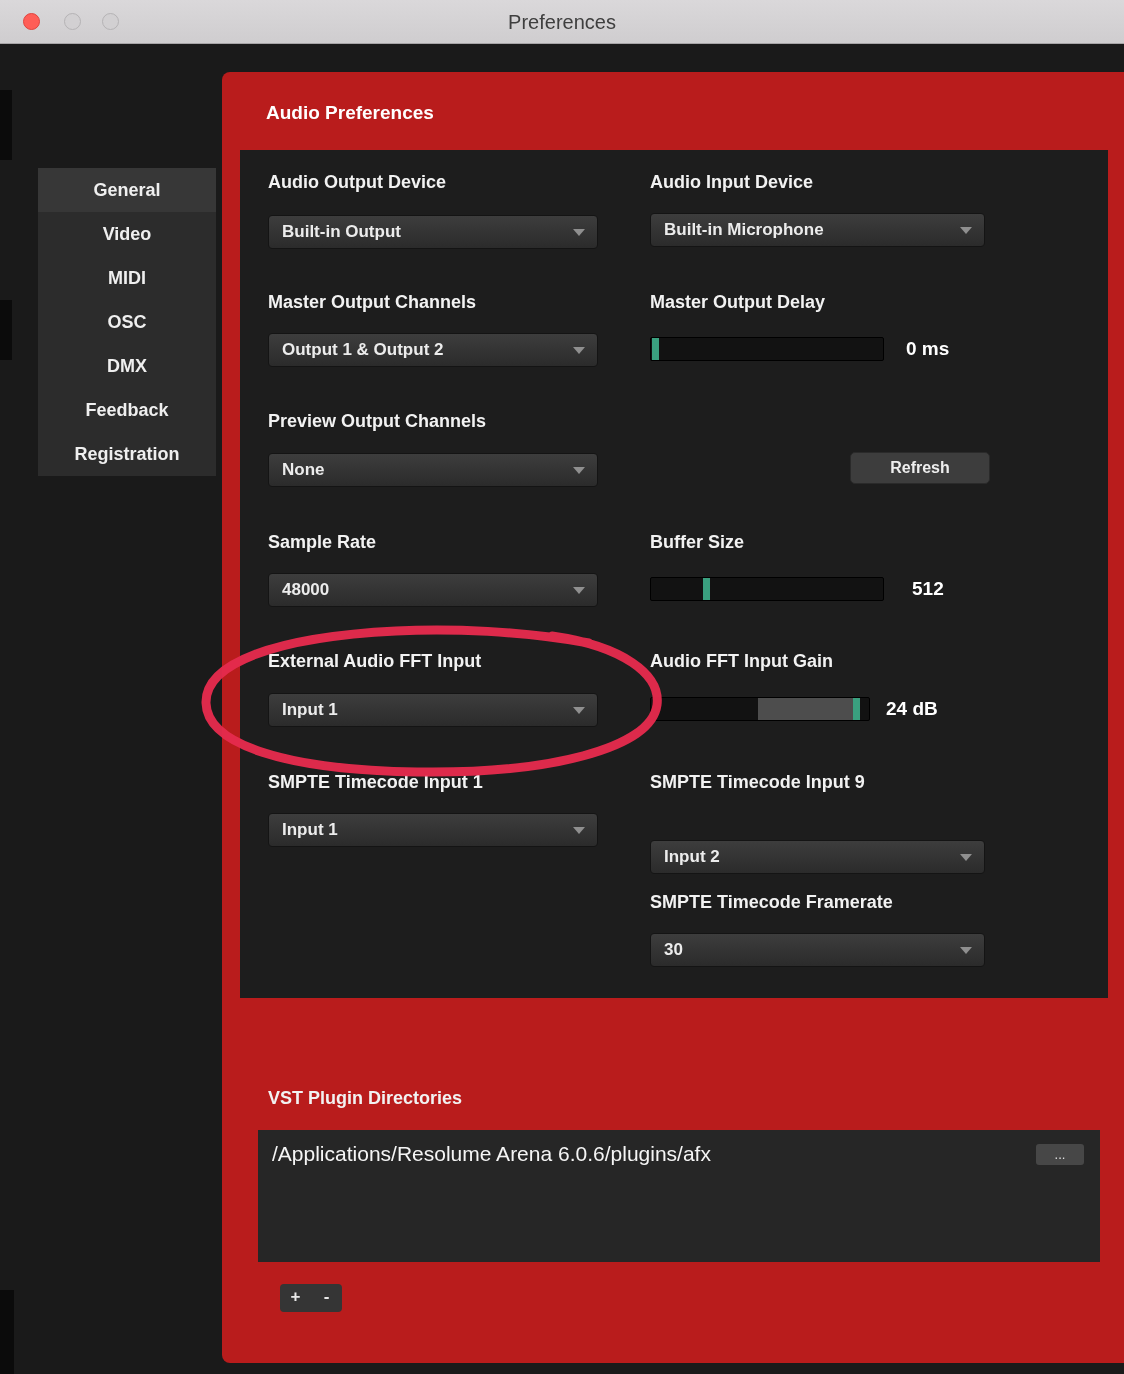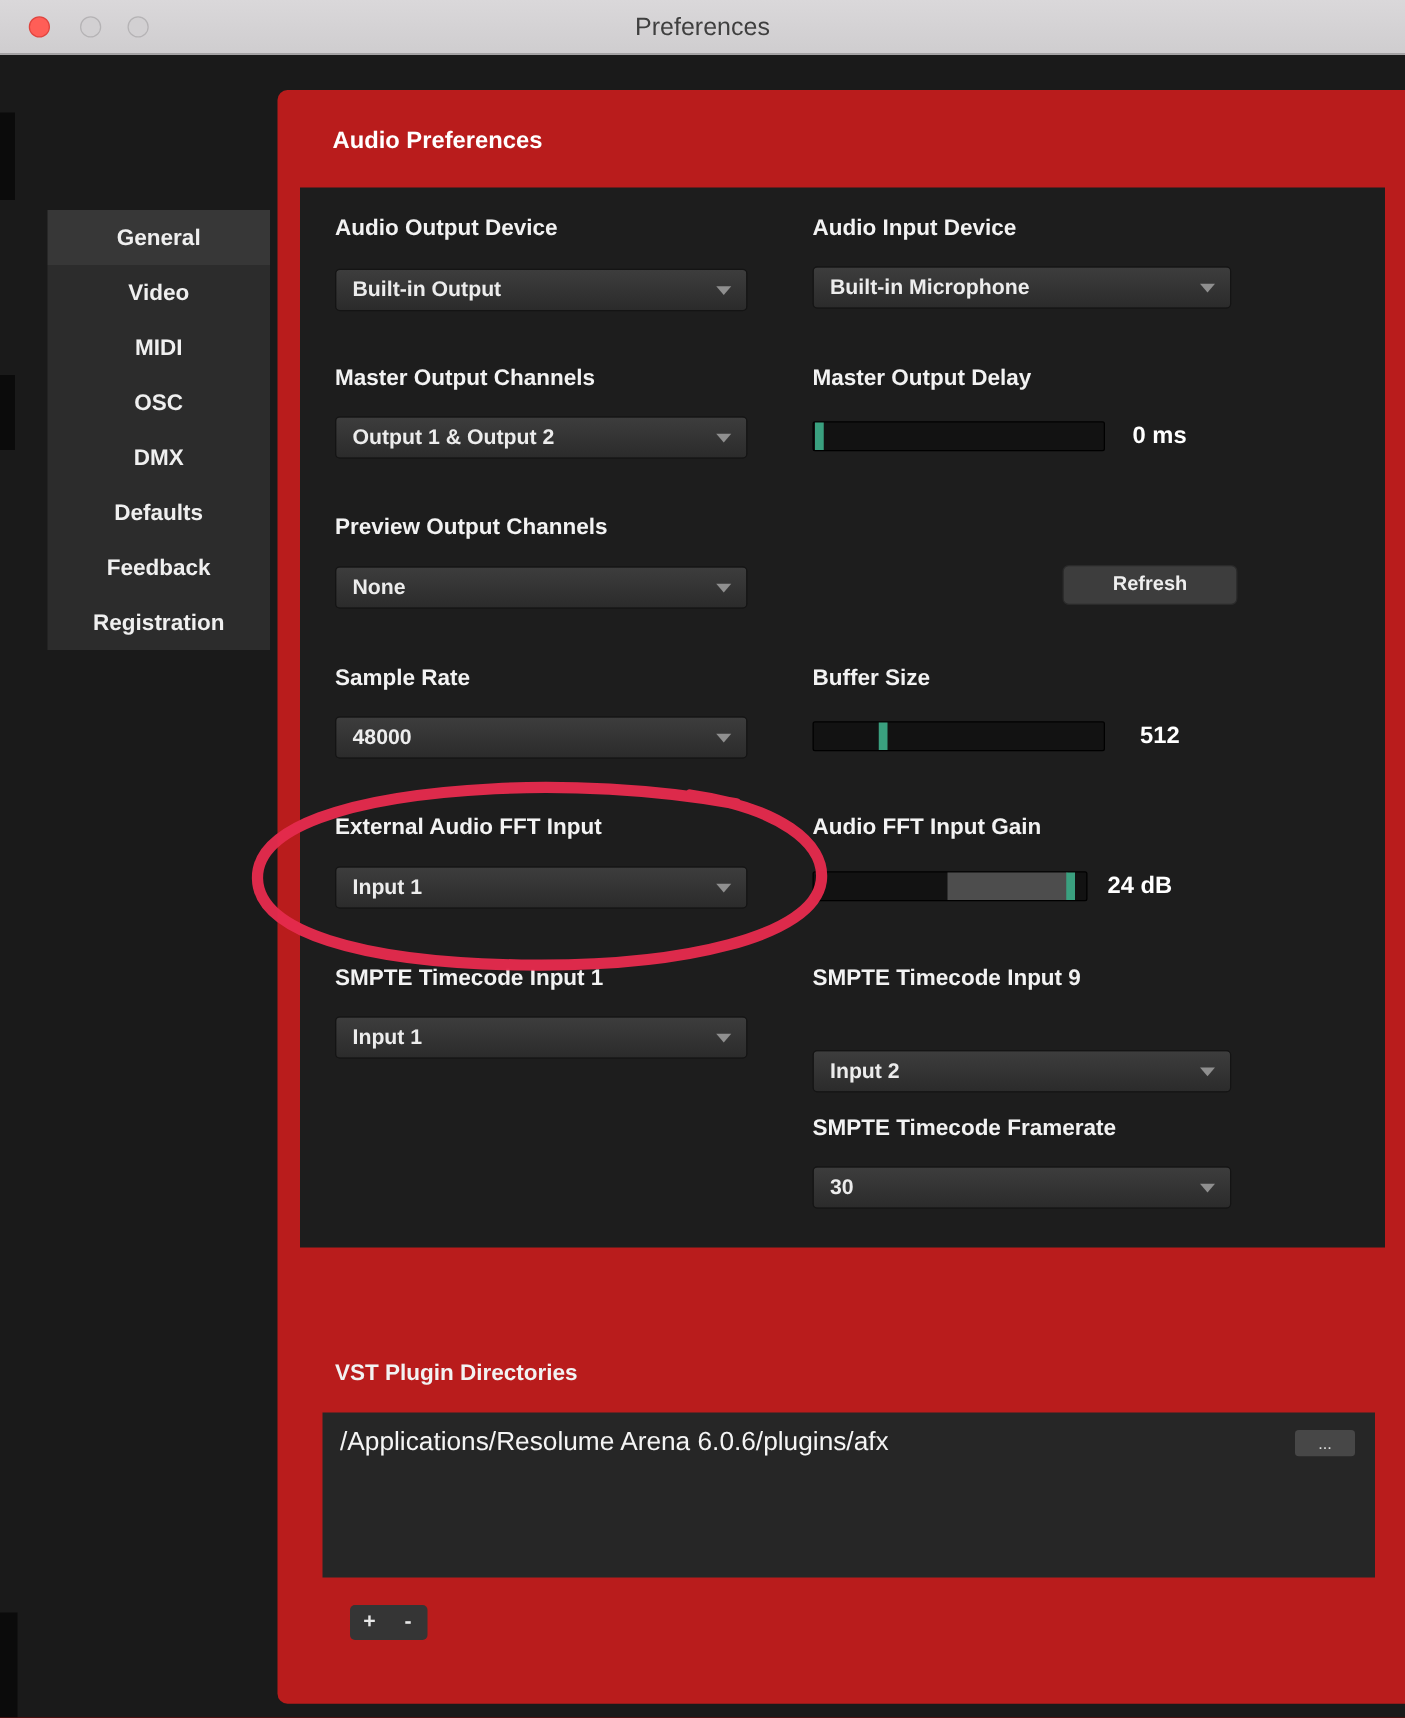--- a/index.html
+++ b/index.html
@@ -174,21 +174,20 @@
 
     </div>
   </div>
 
   <div class="sidebar">
     <div class="side-item first">General</div>
     <div class="side-item">Video</div>
     <div class="side-item">MIDI</div>
     <div class="side-item">OSC</div>
     <div class="side-item">DMX</div>
-    <div class="side-item">Defaults</div>
     <div class="side-item">Feedback</div>
     <div class="side-item">Registration</div>
   </div>
 
   <svg class="annotation" viewBox="0 0 1124 1374">
     <path d="M 552 636
              C 622 646 661 674 657 705
              C 651 749 547 774 417 772
              C 287 770 207 745 206 703
              C 205 663 276 637 396 631

